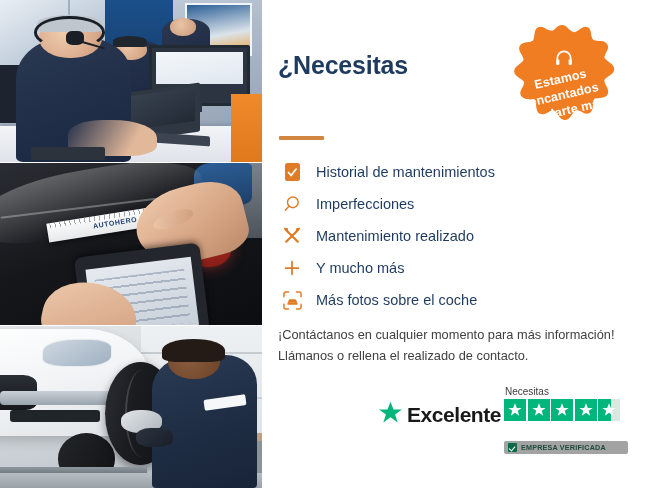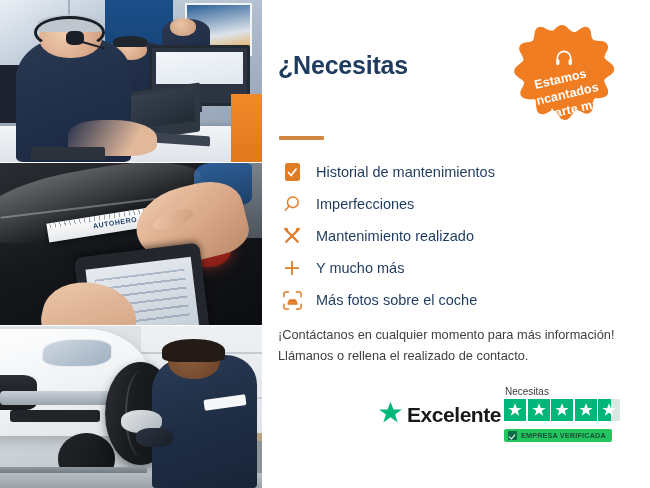--- a/index.html
+++ b/index.html
@@ -458,26 +458,26 @@
   .tp-star.partial{ background:#d9e8e1; }
   .tp-star.partial .fillpart{
     position:absolute; left:0; top:0;
     width:60%; height:100%;
     background:#00b67a;
   }
   .tp-star svg{
     position:absolute; left:3px; top:3px;
   }
   .tp-verified{
-    margin-top:8px;
+    margin-top:20px;
     display:inline-flex;
     align-items:center;
-    background:#22c55e;
+    background:#a3a3a3;
     border-radius:2px;
-    padding:2px 6px 2px 4px;
+    padding:2px 22px 2px 4px;
   }
   .tp-verified .vbox{
     width:9px; height:9px;
     background:#0b6b46;
     border-radius:1px;
     margin-right:4px;
     position:relative;
   }
   .tp-verified .vbox:after{
     content:"";

